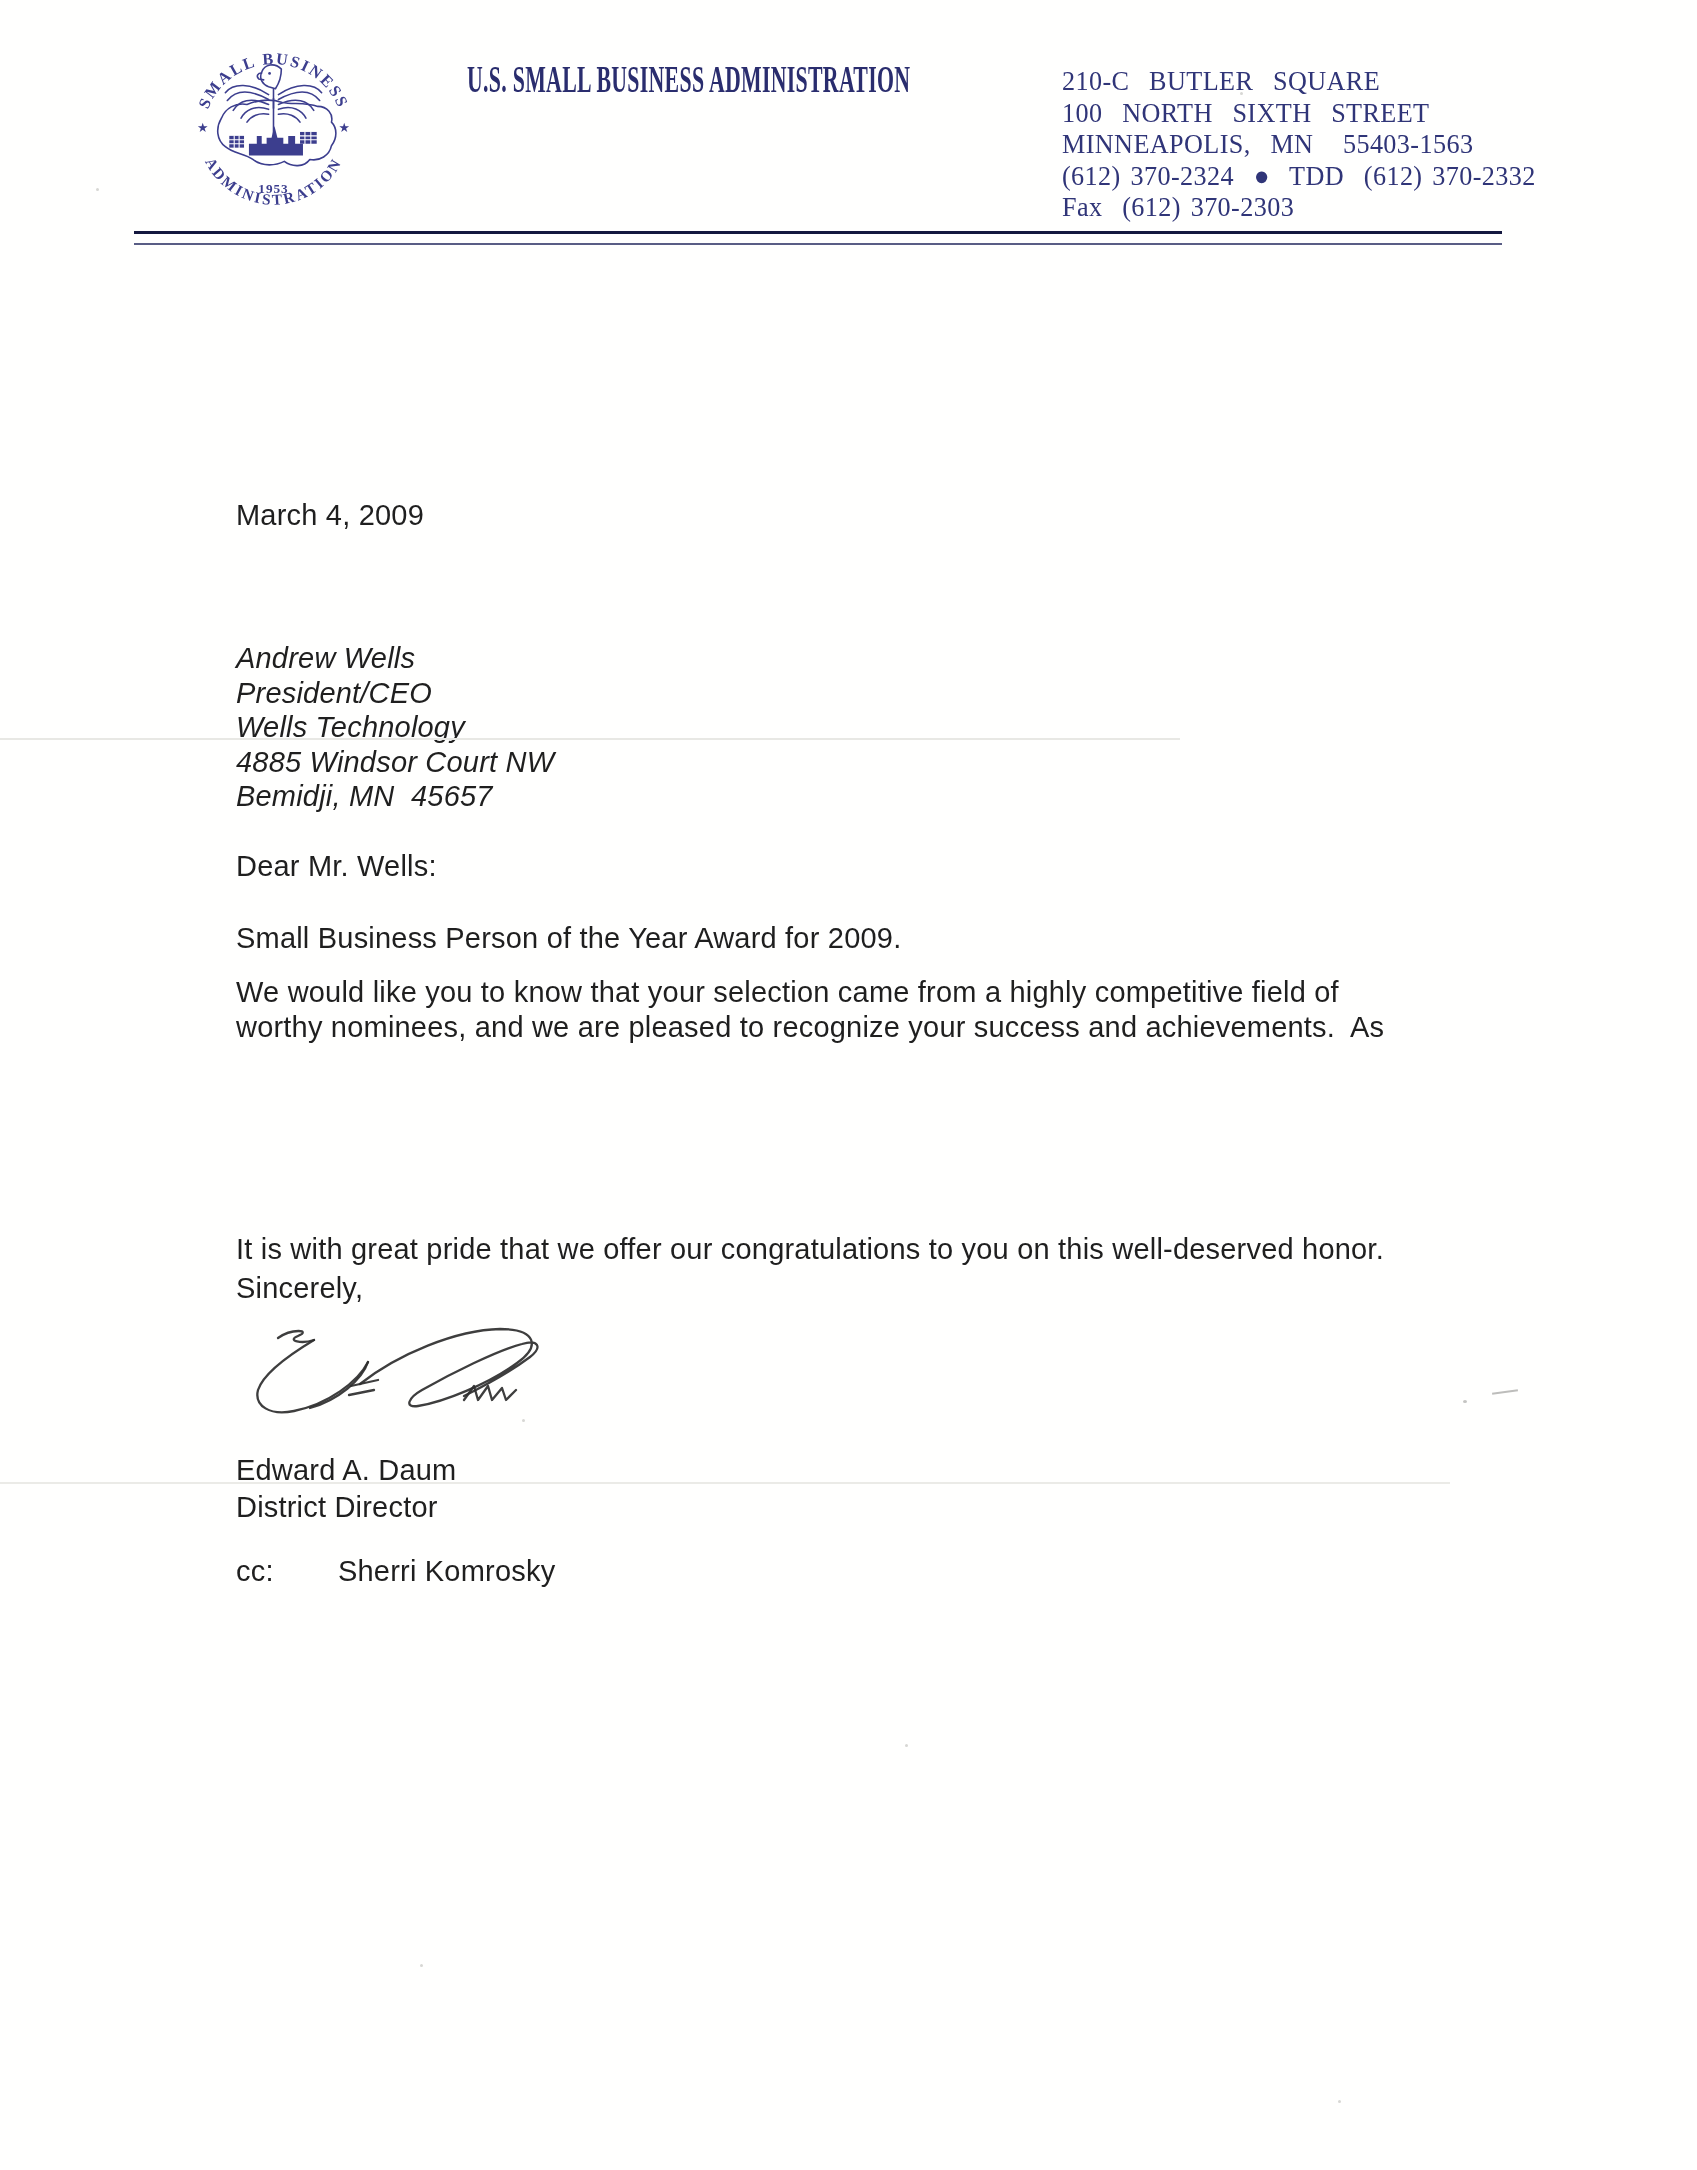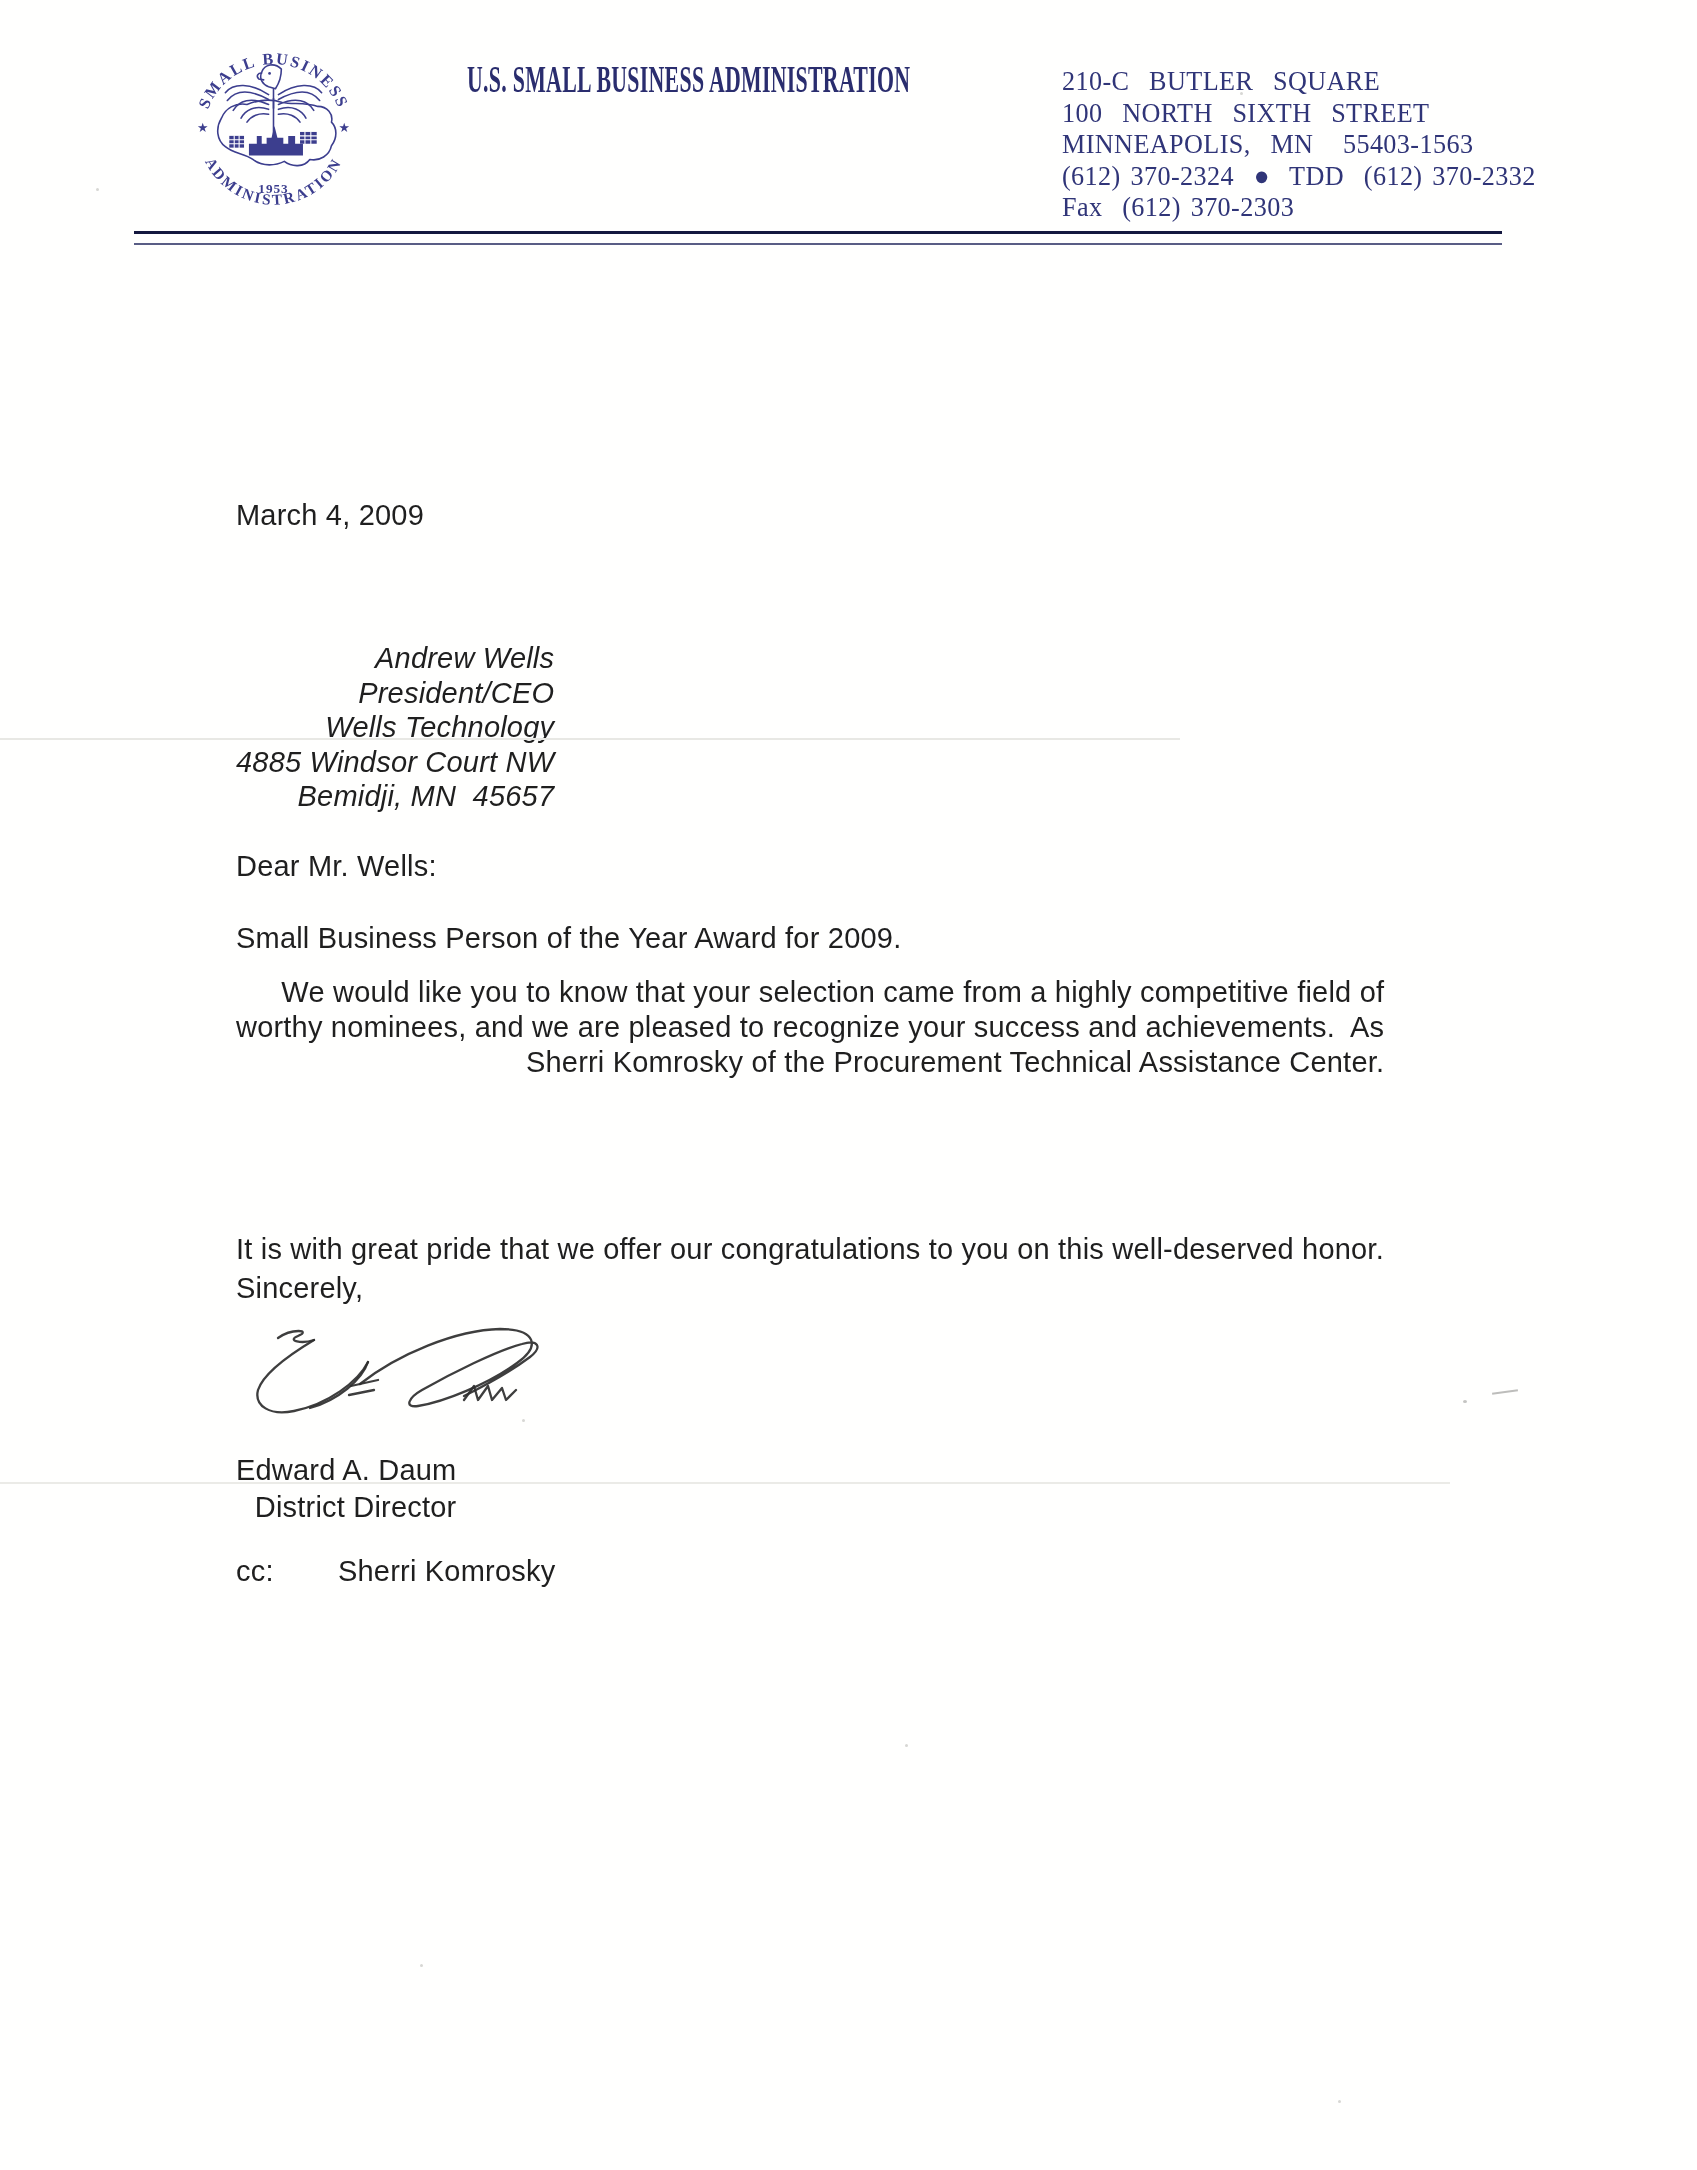--- a/index.html
+++ b/index.html
@@ -45,21 +45,21 @@
     font-size:27px;color:var(--addr-navy);
     letter-spacing:0.4px;word-spacing:3px;
     transform:scaleX(0.97);transform-origin:left top;
   }
   .addr-line{white-space:pre;line-height:31.5px;}
   .rule{position:absolute;left:134px;width:1368px;}
   .rule-top{top:231px;height:3px;background:var(--rule-dark);}
   .rule-bottom{top:243px;height:2px;background:var(--rule-light);opacity:.85;}
   
   .bodytext{font-size:29px;color:var(--ink);letter-spacing:0.2px;}
-  .line{white-space:pre;line-height:35px;text-align:right;}
+  .line{white-space:pre;line-height:35px;}
   .date-line{position:absolute;left:236px;top:498px;}
   .recipient{position:absolute;left:236px;top:641px;font-style:italic;}
   .recipient .line{line-height:34.5px;}
   .salutation{position:absolute;left:236px;top:849px;}
   .para-1{position:absolute;left:236px;top:921px;}
   .para-2{position:absolute;left:236px;top:975px;}
   .para-3{position:absolute;left:236px;top:1201px;margin-top:31px;}
   .closing{position:absolute;left:236px;top:1271px;}
   .signature{position:absolute;left:248px;top:1322px;width:335px;height:112px;}
   .signature path{stroke:#2e2e2e;stroke-width:2.3;fill:none;stroke-linecap:round;stroke-linejoin:round;opacity:.92;}
@@ -164,21 +164,20 @@
 
     <div class="salutation line">Dear Mr. Wells:</div>
 
     <div class="para-1">
       <div class="line">Small Business Person of the Year Award for 2009.</div>
     </div>
 
     <div class="para-2">
       <div class="line">We would like you to know that your selection came from a highly competitive field of</div>
       <div class="line">worthy nominees, and we are pleased to recognize your success and achievements.  As</div>
-      <div class="line">Sherri Komrosky of the Procurement Technical Assistance Center.</div>
     </div>
 
     <div class="para-3">
       <div class="line">It is with great pride that we offer our congratulations to you on this well-deserved honor.</div>
     </div>
 
     <div class="closing line">Sincerely,</div>
 
     <svg class="signature" viewBox="0 0 335 112" aria-hidden="true">
       <path d="M30,16 C44,6 64,8 50,14 C38,19 54,22 66,18"></path>

